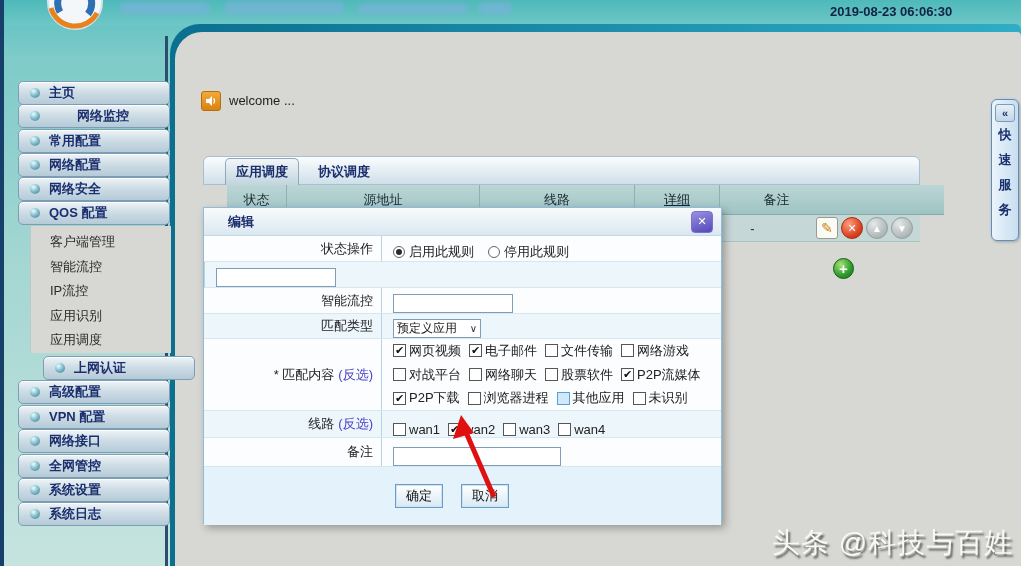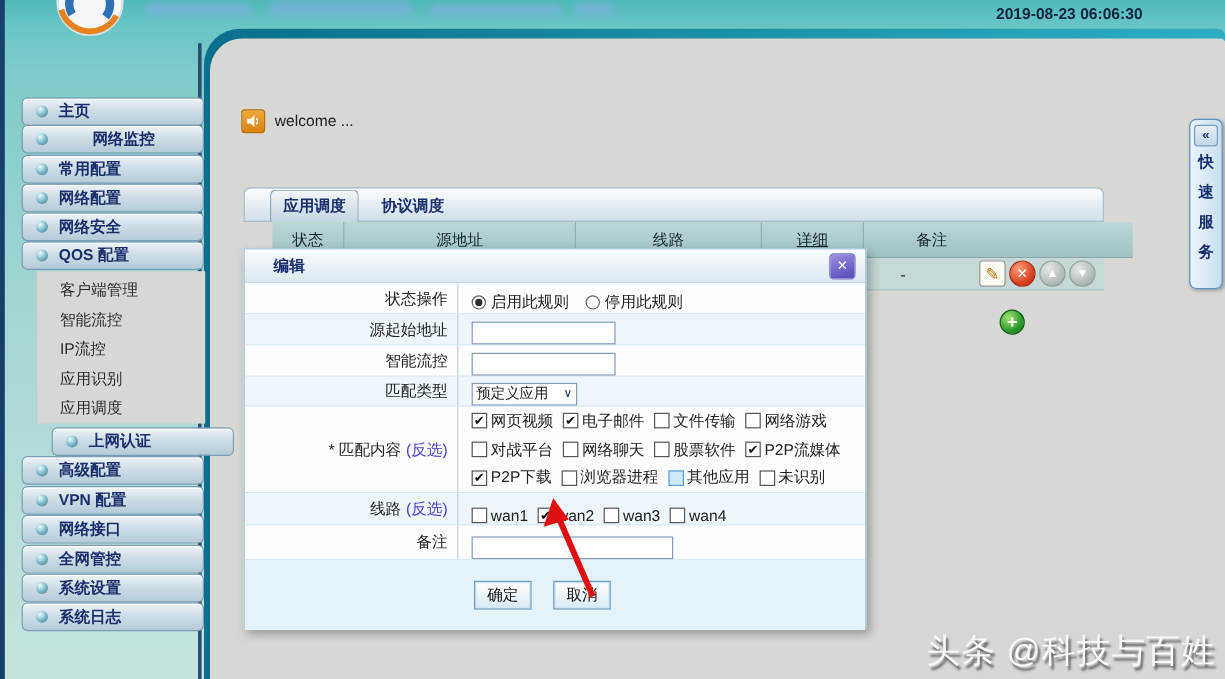--- a/index.html
+++ b/index.html
@@ -184,21 +184,20 @@
           <span class="radio sel"></span>
           <span>启用此规则</span>
         </span>
         <span class="opt">
           <span class="radio"></span>
           <span>停用此规则</span>
         </span>
       </div>
   </div>
   <div class="mrow row-b" style="height:26px">
-    <div class="mlabel">源起始地址</div>
     <div class="mval">
         <input class="txt" style="width: 112px;" value="">
       </div>
   </div>
   <div class="mrow row-a" style="height:26px">
     <div class="mlabel">智能流控</div>
     <div class="mval">
         <input class="txt" style="width: 112px;" value="">
       </div>
   </div>

